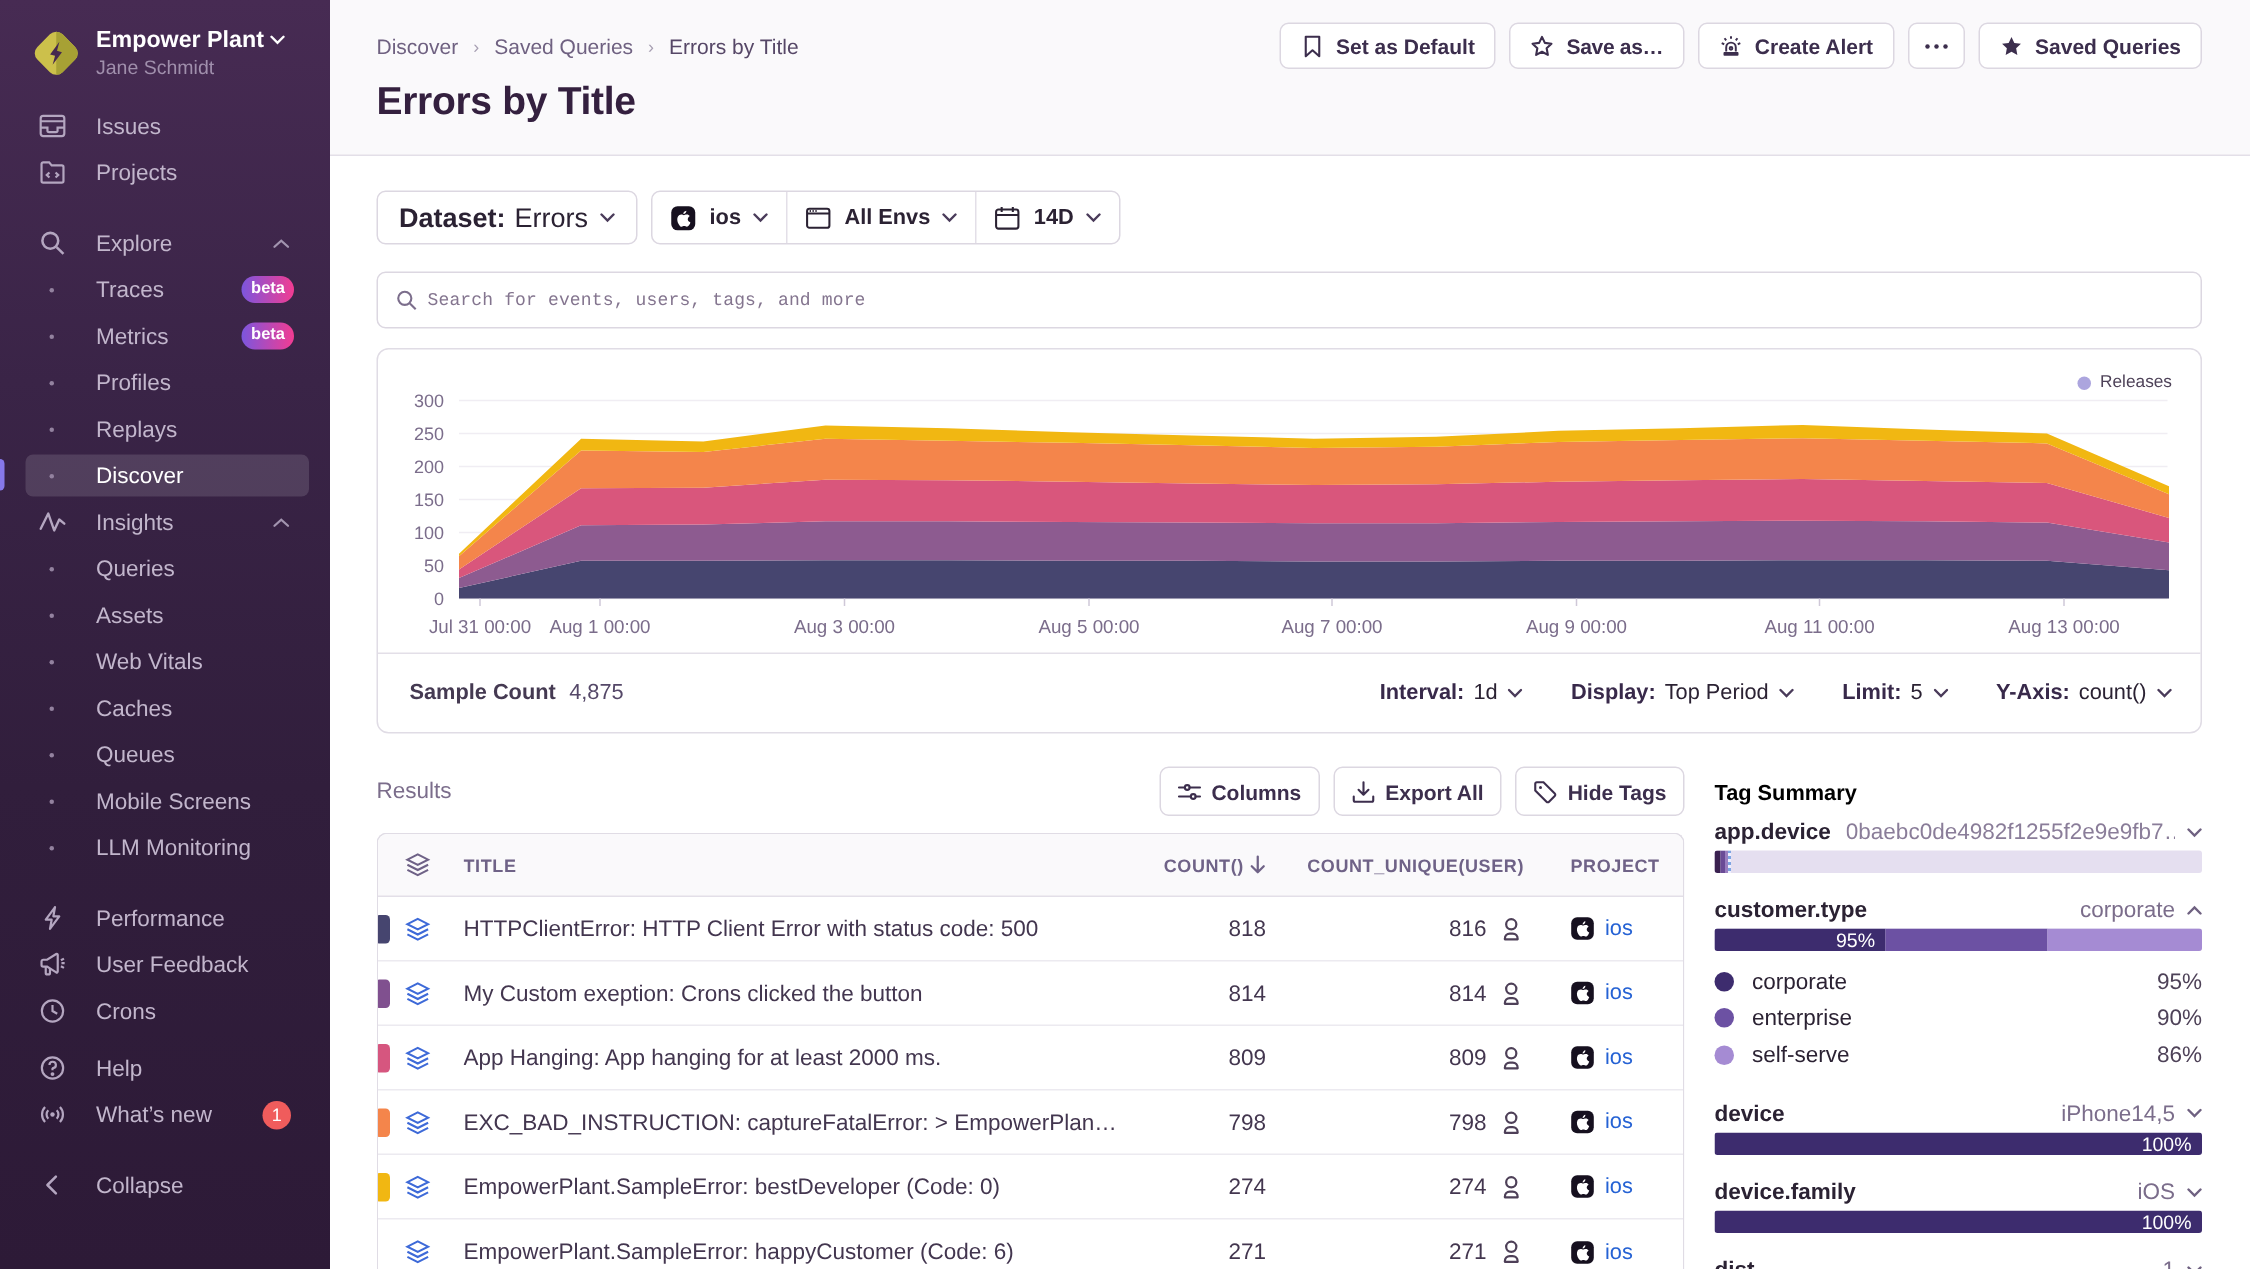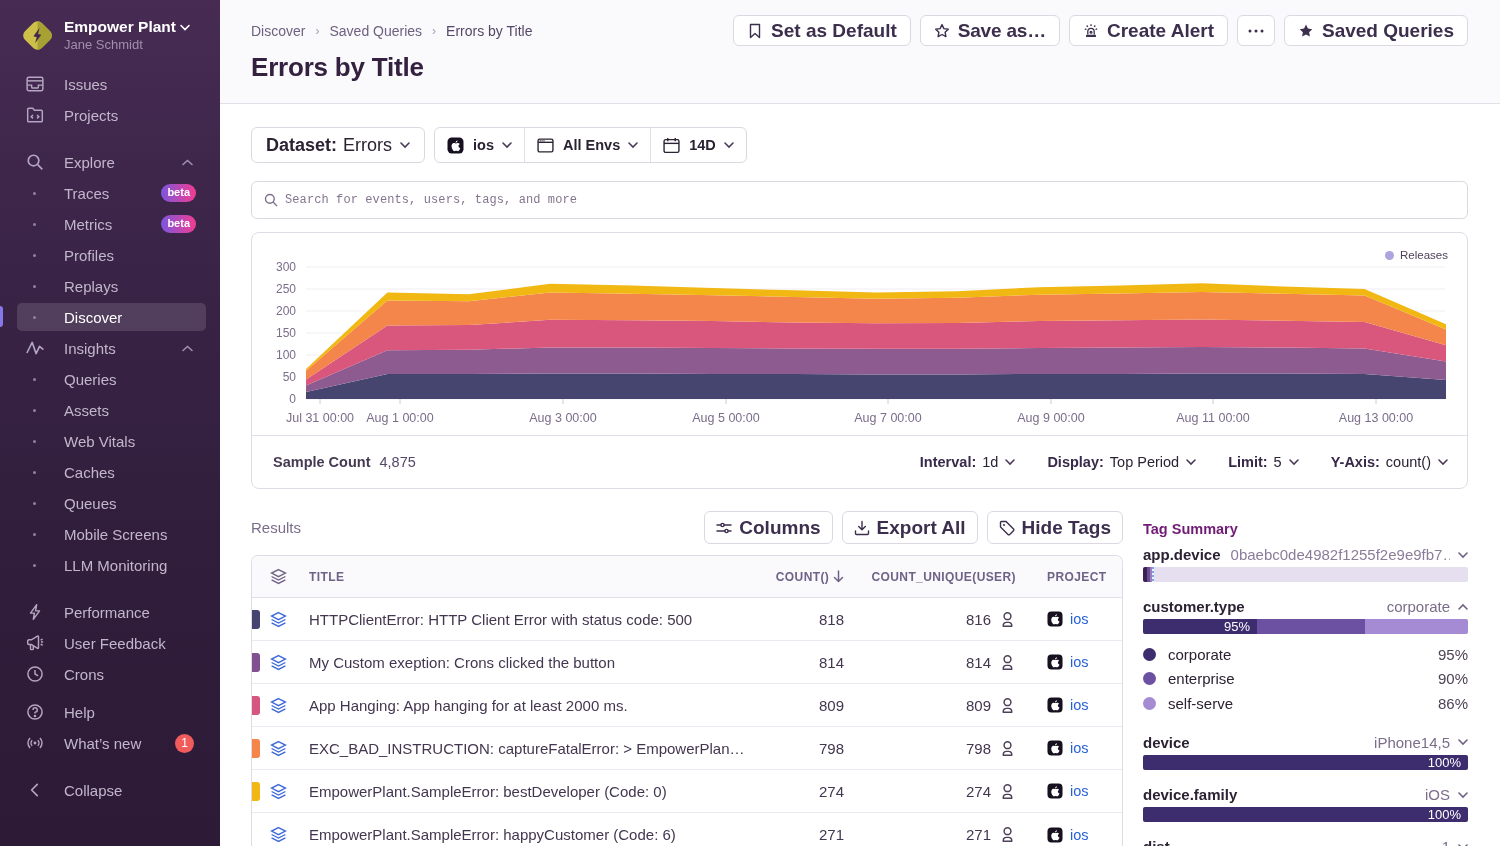--- a/index.html
+++ b/index.html
@@ -28,21 +28,21 @@
 .beta { margin-left:auto; margin-right:24px; font-size:11px; font-weight:700; color:#fff; background:linear-gradient(90deg,#7c56dd,#f23c92); border-radius:9px; padding:3px 6px 4px; line-height:1; }
 .red-badge { margin-left:auto; margin-right:26px; width:19px; height:19px; border-radius:50%; background:#f05c5c; color:#fff; font-size:12px; display:flex; align-items:center; justify-content:center; } .spacer16 { height:16px; }
 
 .main { flex:1; display:block; background:#fff; min-width:0; }
 .page-head { background:#faf9fb; border-bottom:1px solid #e3dfe8; padding:15px 32px 0 31px; height:104px; }
 .crumb-row { display:flex; align-items:flex-start; }
 .crumbs { display:flex; align-items:center; font-size:14px; color:#6f6181; height:31px; }
 .crumbs .sep { margin:0 10px; color:#a79fb2; font-size:12px; }
 .crumbs .last { color:#564767; }
 .head-btns { margin-left:auto; display:flex; }
-.btn { display:inline-flex; align-items:center; justify-content:center; height:31px; background:#fff; border:1px solid #dcd7e1; border-radius:6px; font-size:19px; font-weight:700; color:#3c2e4d; padding:0 13px; }
+.btn { display:inline-flex; align-items:center; justify-content:center; height:31px; background:#fff; border:1px solid #dcd7e1; border-radius:6px; font-size:14px; font-weight:700; color:#3c2e4d; padding:0 13px; }
 .btn .ic { width:16px; height:16px; margin-right:8px; color:#3c2e4d; }
 .head-btns .btn { margin-left:9px; }
 .title { font-size:26px; font-weight:700; color:#34203f; margin-top:6px; letter-spacing:-0.2px; }
 .body { padding:0 32px 0 31px; position:relative; }
 
 .filter-row { margin-top:23px; display:flex; }
 .fbtn { display:inline-flex; align-items:center; height:36px; background:#fff; border:1px solid #dcd7e1; border-radius:6px; font-size:18px; color:#2b2233; padding:0 14px; }
 .fbtn b { font-weight:700; margin-right:6px; }
 .chev-d { width:10px; height:10px; margin-left:8px; color:#4a3b5a; }
 .fgroup { display:flex; margin-left:9px; height:36px; border:1px solid #dcd7e1; border-radius:6px; background:#fff; }
@@ -84,21 +84,21 @@
 .c-title { width:440px; flex:0 0 440px; white-space:nowrap; overflow:hidden; }
 .c-count { flex:1; text-align:right; }
 .c-unique { width:172px; text-align:right; flex:0 0 172px; display:flex; align-items:center; justify-content:flex-end; }
 .c-unique .ic { width:17px; height:17px; margin-left:8px; color:#4e4058; }
 .c-proj { width:106px; flex:0 0 106px; padding-left:31px; display:flex; align-items:center; }
 .c-proj .ap { width:16px; height:16px; }
 .c-proj .pname { color:#2562d4; margin-left:7px; font-size:14.5px; }
 .pill { position:absolute; left:-2px; top:50%; margin-top:-9px; width:10px; height:19px; border-radius:3px; }
 
 .tags { width:325px; margin-left:20px; flex:0 0 325px; font-size:15px; }
-.tag-head { font-size:14.5px; font-weight:700; color:#701a75; margin:9px 0 0; line-height:18px; }
+.tag-head { font-size:14.5px; font-weight:700; color:#000000; margin:9px 0 0; line-height:18px; }
 .tag-row { display:flex; align-items:center; height:21px; margin-top:14px; }
 .tag-row .k { font-weight:700; color:#2b2233; }
 .tag-row:first-of-type { margin-top:6px; }
 .tag-row .v { margin-left:auto; color:#7b6d8b; display:flex; align-items:center; }
 .tag-row .chev-d { color:#6f6181; }
 .tbar { height:15px; border-radius:2px; display:flex; overflow:hidden; background:#e5dff0; margin-top:2px; position:relative; }
 .tbar .seg { height:100%; }
 .pct-in { color:#fff; font-size:13px; display:flex; align-items:center; justify-content:flex-end; padding-right:7px; }
 .leg { display:flex; align-items:center; height:24.5px; color:#2b2233; font-size:15px; }
 .leg:first-of-type { margin-top:9px; }

